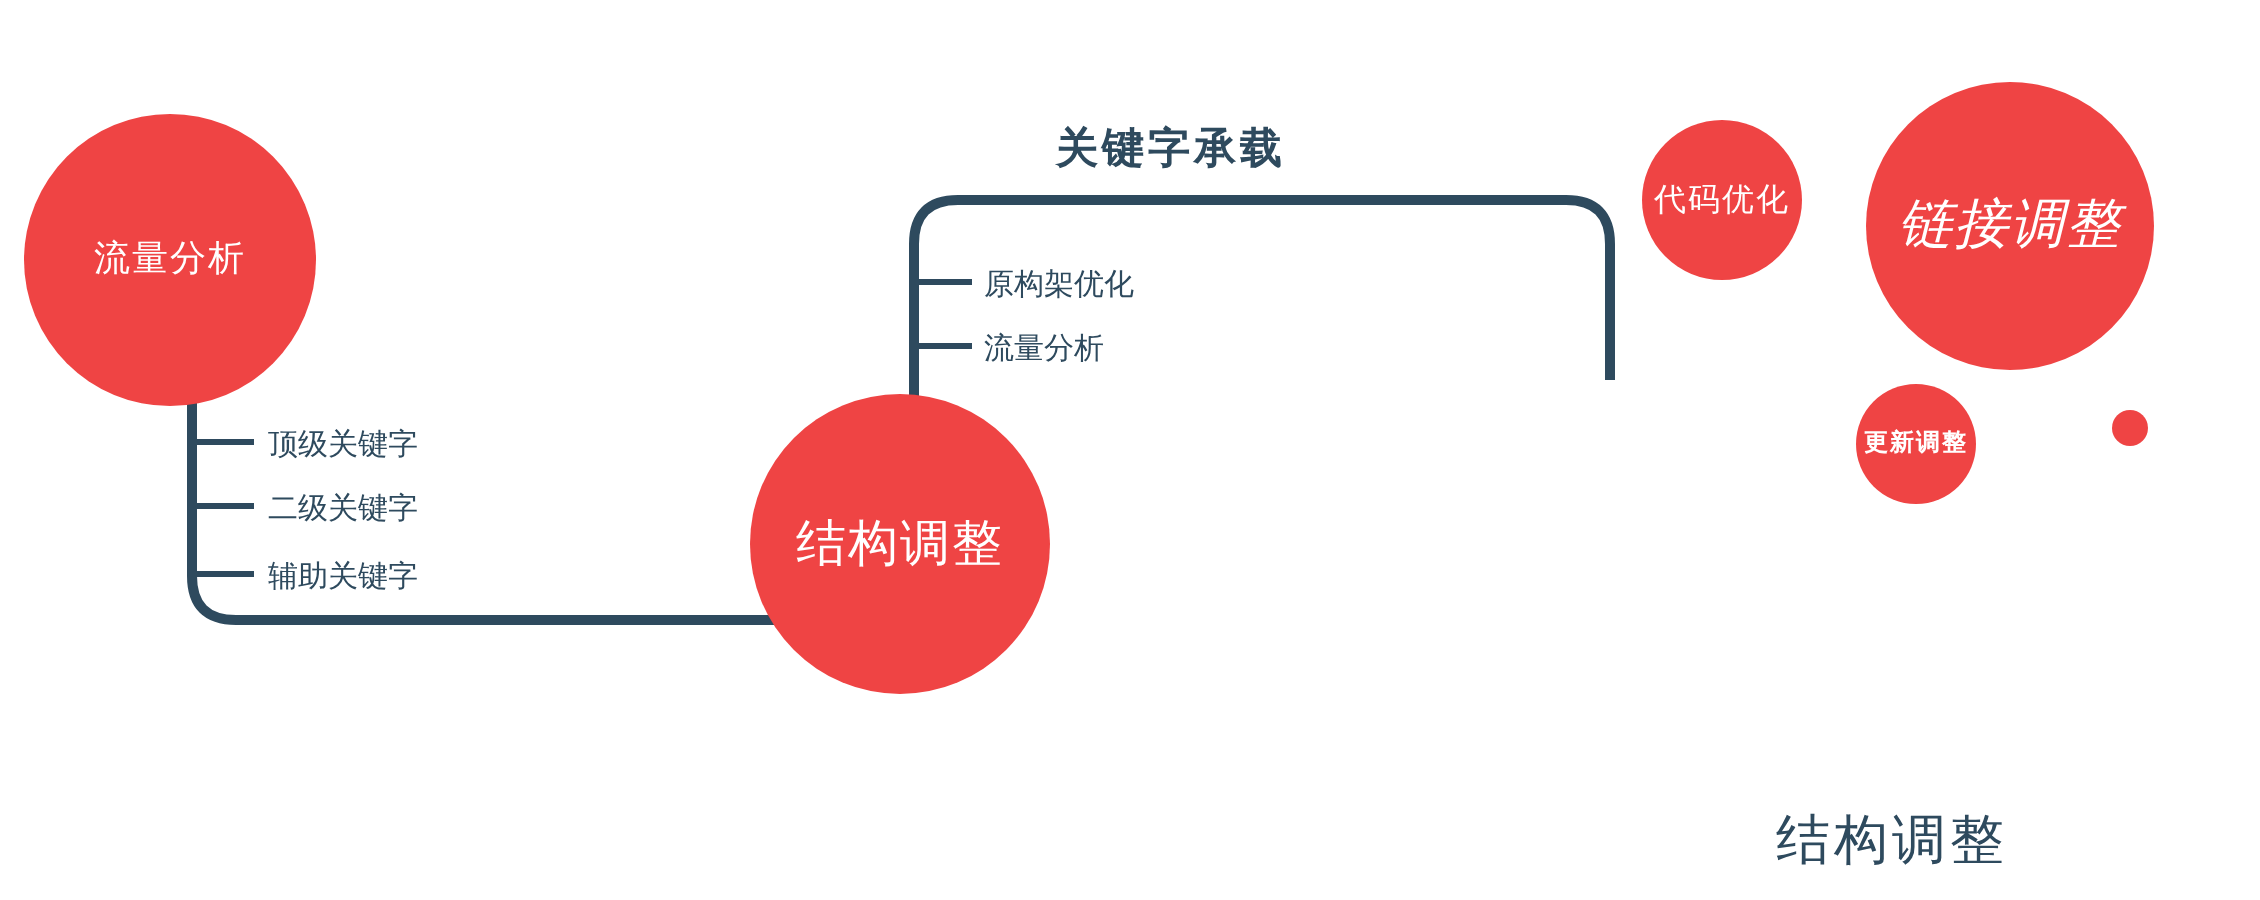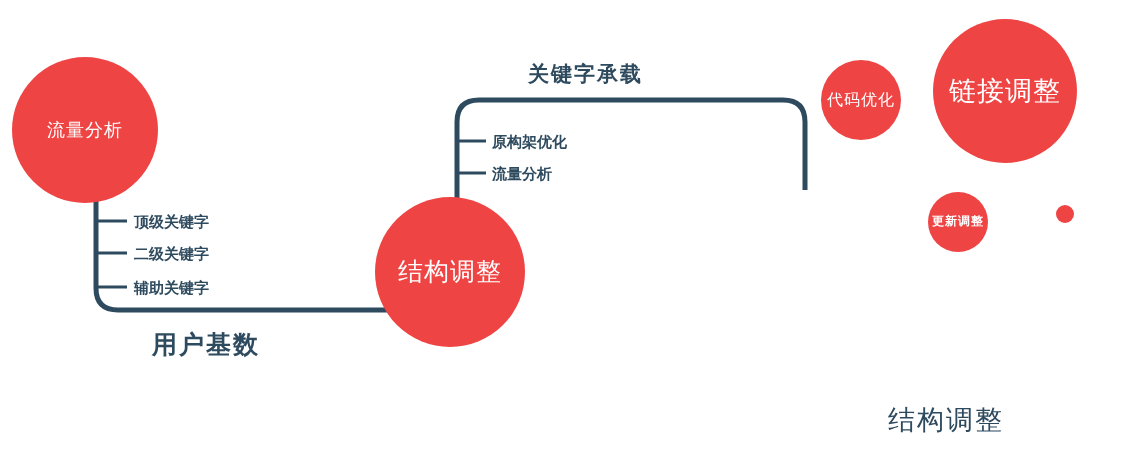--- a/index.html
+++ b/index.html
@@ -38,30 +38,30 @@
     align-items: center;
     justify-content: center;
     text-align: center;
     line-height: 1.3;
     letter-spacing: 1px;
   }
   .node-traffic   { left: 12px;  top: 57px;  width: 146px; height: 146px; font-size: 18px; }
   .node-structure { left: 375px; top: 197px; width: 150px; height: 150px; font-size: 25px; }
   .node-data      { left: 764px; top: 182px; width: 106px; height: 106px; font-size: 24px; }
   .node-code      { left: 821px; top: 60px;  width: 80px;  height: 80px;  font-size: 16px; }
-  .node-link      { left: 933px; top: 19px;  width: 144px; height: 144px; font-size: 27px; }
+  .node-link      { left: 933px; top: 41px;  width: 144px; height: 144px; font-size: 27px; font-style: italic; }
   .node-update    { left: 928px; top: 192px; width: 60px;  height: 60px;  font-size: 12px; font-weight: bold; }
   .node-dot       { left: 1056px; top: 205px; width: 18px; height: 18px; }
   .node-report    { left: 930px; top: 256px; width: 110px; height: 110px; font-size: 25px; }
 
   .branch-label {
     position: absolute;
     font-size: 15px;
     color: #2e4a5e;
-    font-weight: bold;
+    font-weight: normal;
     white-space: nowrap;
   }
   .edge-label {
     position: absolute;
     color: #2e4a5e;
     font-weight: bold;
     white-space: nowrap;
   }
   .edge-label-user    { left: 152px; top: 328px; font-size: 25px; letter-spacing: 2px; }
   .edge-label-keyword { left: 528px; top: 60px;  font-size: 21px; letter-spacing: 2px; }
@@ -95,21 +95,20 @@
     <line class="tick" x1="457" y1="173" x2="486" y2="173"></line>
   </svg>
 
   <div class="branch-label" style="left:134px; top:213px">顶级关键字</div>
   <div class="branch-label" style="left:134px; top:245px">二级关键字</div>
   <div class="branch-label" style="left:134px; top:279px">辅助关键字</div>
 
   <div class="branch-label" style="left:492px; top:133px">原构架优化</div>
   <div class="branch-label" style="left:492px; top:165px">流量分析</div>
 
-  <div class="edge-label edge-label-user">用户基数</div>
   <div class="edge-label edge-label-keyword">关键字承载</div>
 
   <div class="node node-traffic">
     <span>流量分析</span>
   </div>
 
   <div class="node node-structure">
     <span>结构调整</span>
   </div>
 

